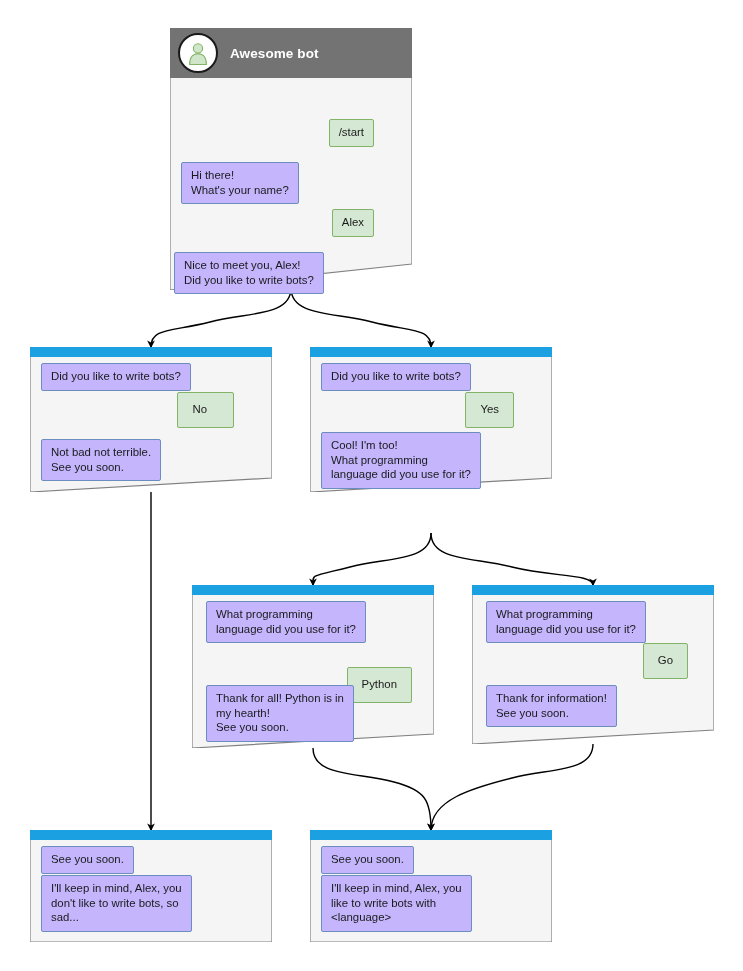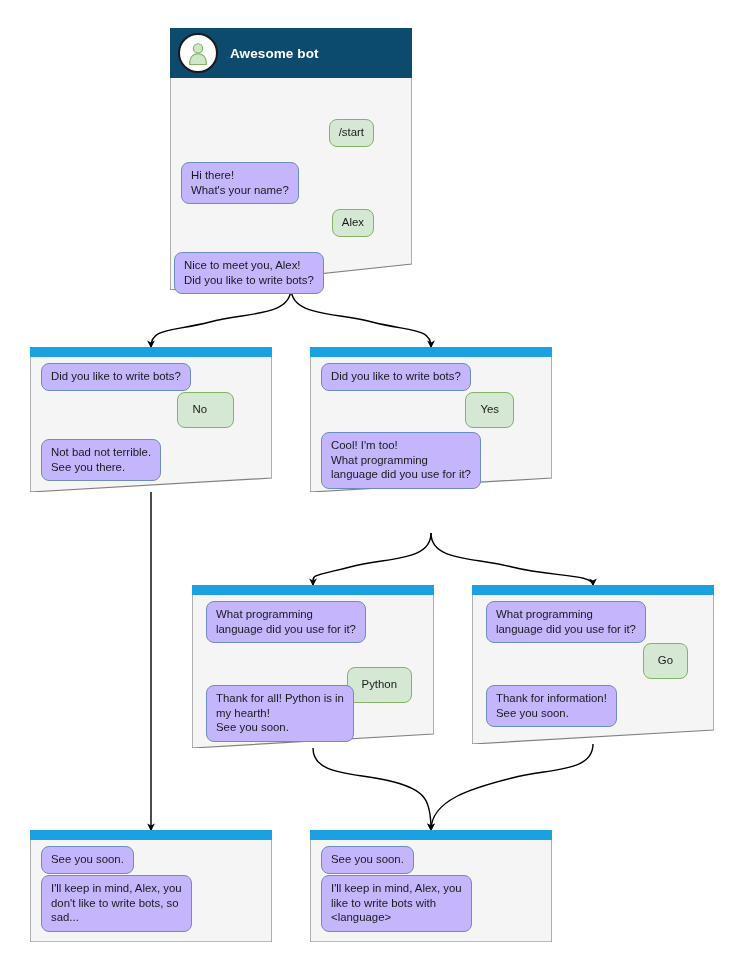--- a/index.html
+++ b/index.html
@@ -48,21 +48,21 @@
     height: 100%;
     z-index: 1;
   }
   
   .win-header {
     position: absolute;
     left: 0;
     top: 0;
     right: 0;
     height: 50px;
-    background: #0c4a6e;
+    background: #737373;
     display: flex;
     align-items: center;
     box-sizing: border-box;
     padding-left: 8px;
   }
   .avatar {
     width: 40px;
     height: 40px;
     border-radius: 50%;
     background: #ffffff;
@@ -94,21 +94,21 @@
   
   .chat {
     position: absolute;
     left: 0;
     right: 0;
     bottom: 0;
   }
   .bubble {
     position: absolute;
     box-sizing: border-box;
-    border-radius: 8px;
+    border-radius: 2px;
     border: 1px solid;
     font-size: 11.4px;
     line-height: 14.6px;
     color: #1a1a1a;
     padding: 5px 9px 6px 9px;
     white-space: pre-line;
   }
   .bubble.bot {
     background: #c4b5fd;
     border-color: #6c8ebf;
@@ -174,21 +174,21 @@
   <div class="node" style="left:30px; top:347px; width:242px; height:145px;">
     <svg class="node-shape" viewBox="0 0 242 145" preserveAspectRatio="none">
       <polygon points="0,0 242,0 242,131 0,145" fill="#f5f5f5" stroke="#808080" stroke-width="1.2"></polygon>
     </svg>
     <div class="node-inner">
       <div class="thin-header"></div>
       <div class="chat" style="top:10px;">
         <div class="bubble bot" style="left:11px; top:6px;">Did you like to write bots?</div>
         <div class="bubble user" style="right:38px; top:35px; padding:9px 26px 10px 14px;text-align:center;">No</div>
         <div class="bubble bot" style="left:11px; top:82px;">Not bad not terrible.
-See you there.</div>
+See you soon.</div>
       </div>
     </div>
   </div>
 
   <div class="node" style="left:310px; top:347px; width:242px; height:145px;">
     <svg class="node-shape" viewBox="0 0 242 145" preserveAspectRatio="none">
       <polygon points="0,0 242,0 242,131 0,145" fill="#f5f5f5" stroke="#808080" stroke-width="1.2"></polygon>
     </svg>
     <div class="node-inner">
       <div class="thin-header"></div>

